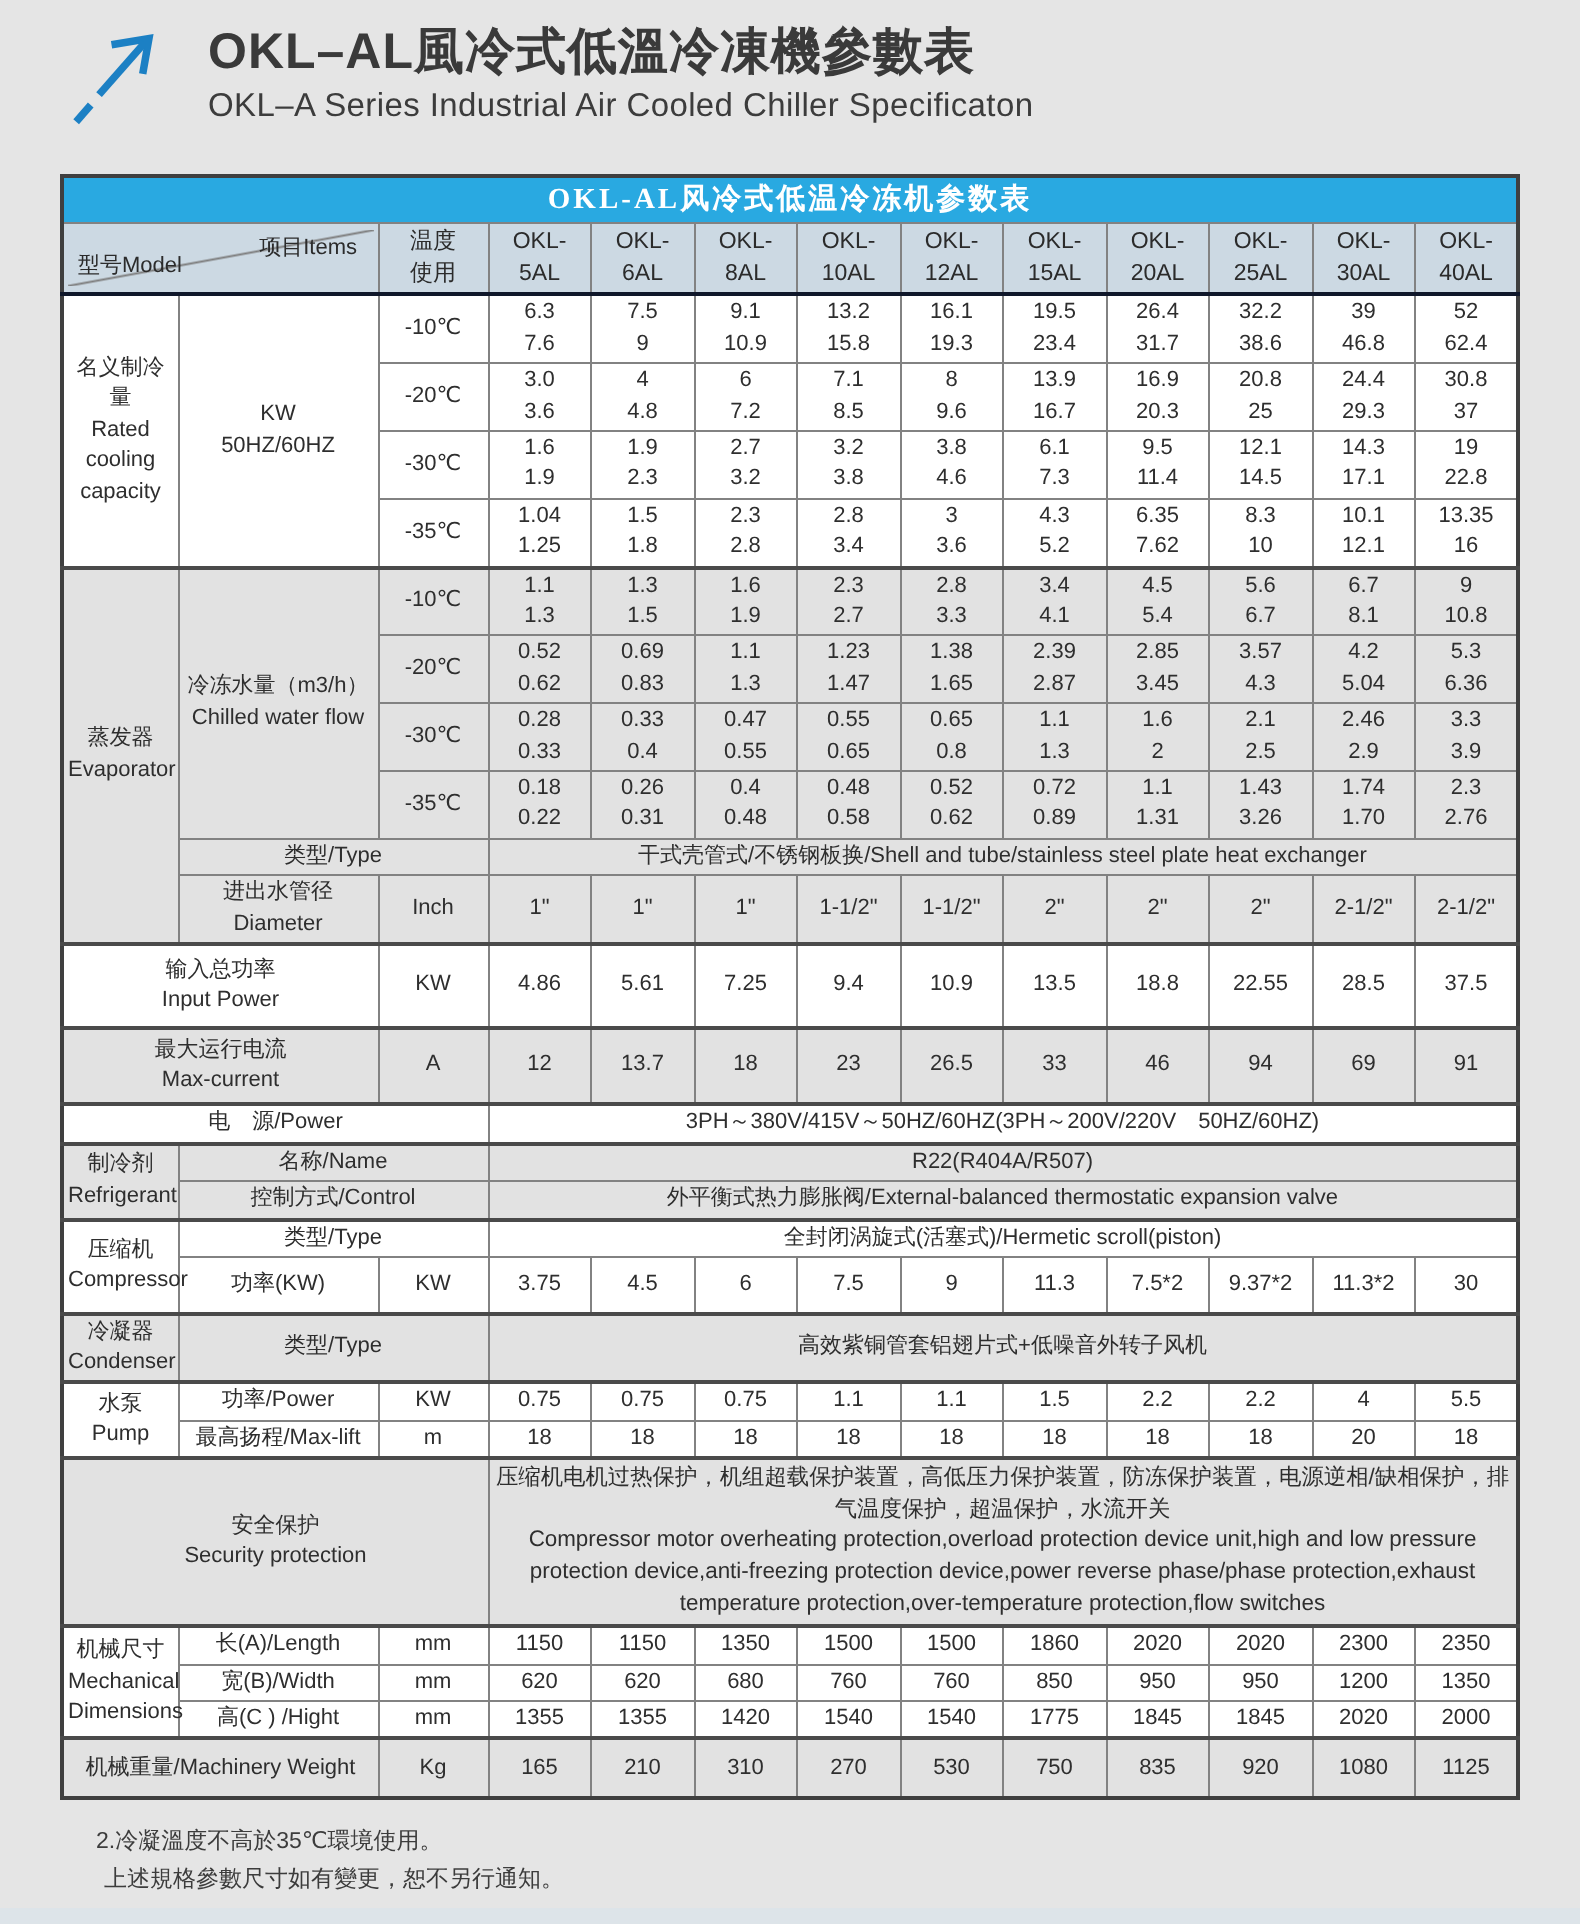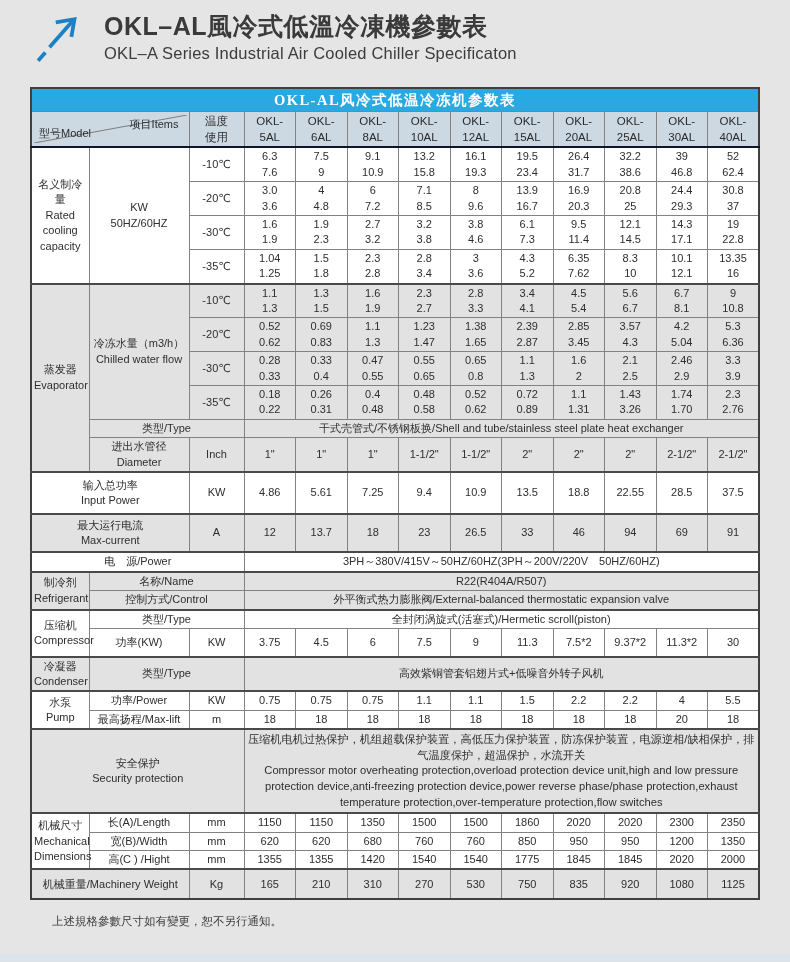--- a/index.html
+++ b/index.html
@@ -487,18 +487,19 @@
             <td class="val">835</td>
             <td class="val">920</td>
             <td class="val">1080</td>
             <td class="val">1125</td>
           </tr>
         </tbody>
     </table>
   </div>
 
   <div class="notes">
+    <div class="ind1">2.冷凝溫度不高於35℃環境使用。</div>
     <div class="ind2">上述規格參數尺寸如有變更，恕不另行通知。</div>
 
   </div>
 
   <div class="bottom-strip"></div>
 </div>
 
 </body></html>

